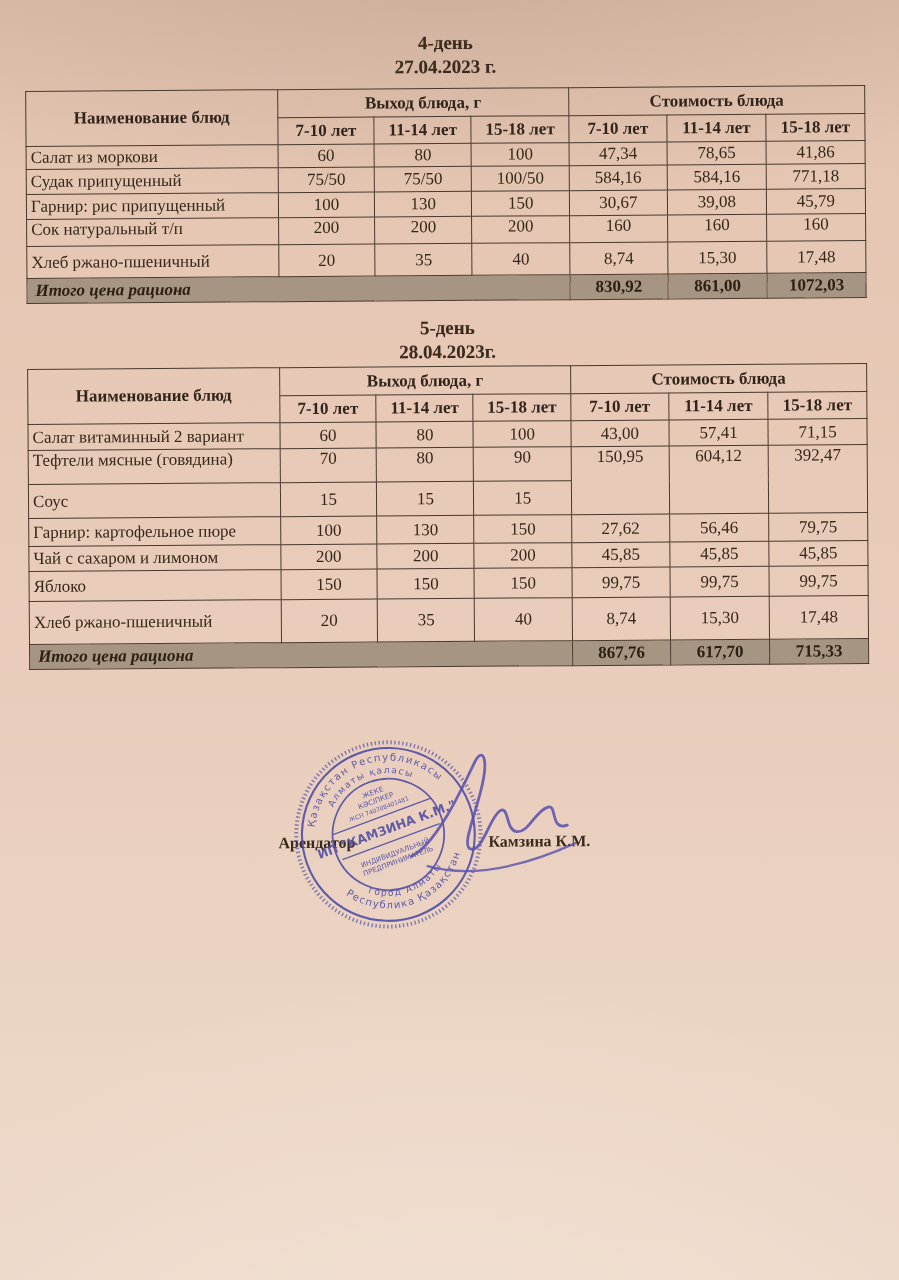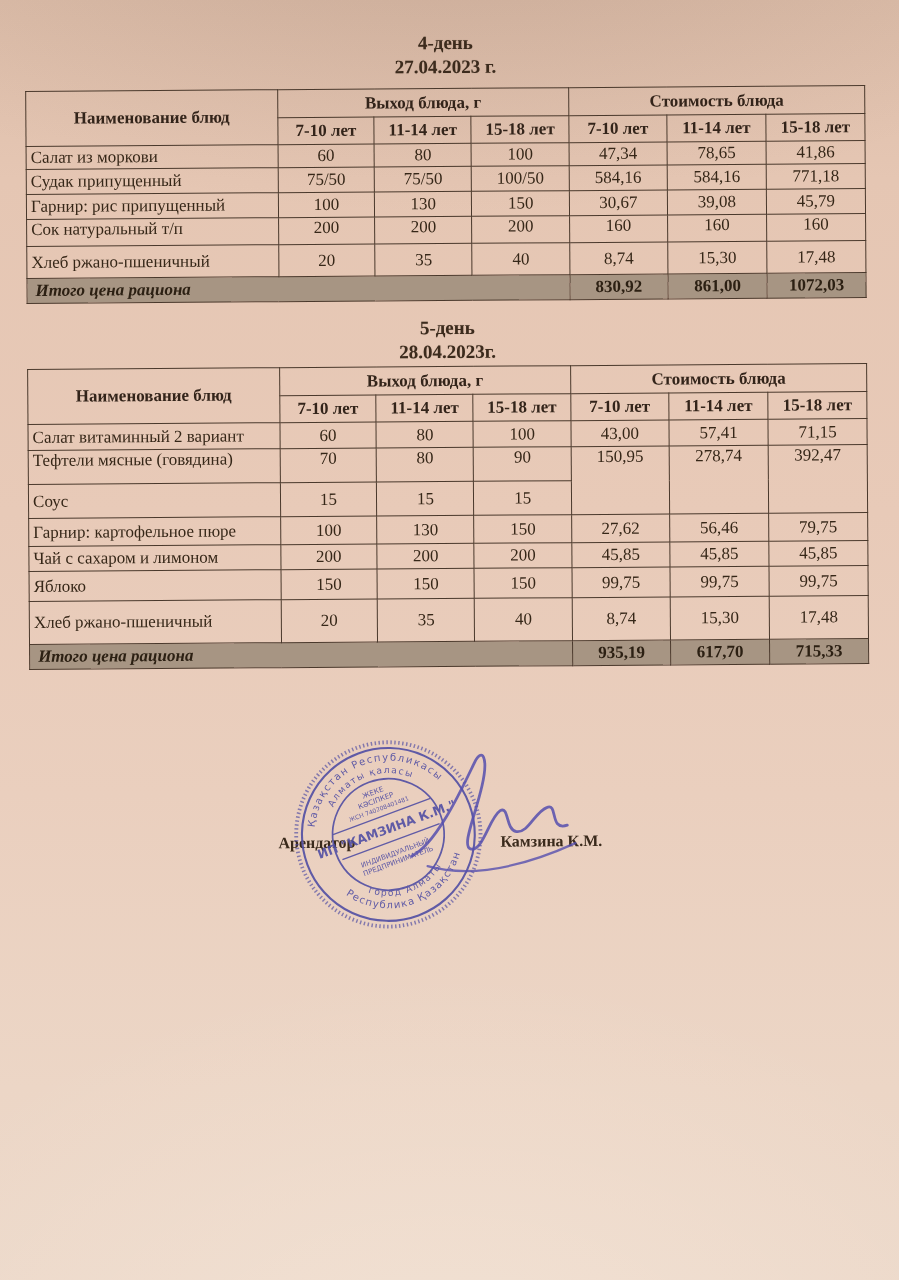--- a/index.html
+++ b/index.html
@@ -38,21 +38,21 @@
   td.vtop{vertical-align:top;padding-top:5px;}
   tr.total-row td{
     background:#a79583;height:24px;
     font-weight:bold;color:#2c2013;text-align:center;
   }
   tr.total-row td.label{font-style:italic;padding-left:8px;text-align:left;}
   .sign-label,.sign-name{
     position:absolute;font-size:16px;font-weight:bold;color:#3a2a1c;z-index:2;
   }
   .sign-label{left:277px;top:833px;}
-  .sign-name{left:499px;top:833px;}
+  .sign-name{left:487px;top:833px;}
   .stamp{position:absolute;left:291px;top:738px;width:192px;height:192px;z-index:3;
          transform:rotate(-20deg);opacity:0.88;}
   .stamp text{font-family:"DejaVu Sans","Liberation Sans",sans-serif;fill:#4d4ba3;}
   .signature{position:absolute;left:398px;top:748px;width:185px;height:135px;z-index:4;}
 </style>
 </head>
 <body>
 
 <div class="page">
   <div class="tilt">
@@ -177,21 +177,21 @@
         <td class="num">43,00</td>
         <td class="num">57,41</td>
         <td class="num">71,15</td>
       </tr>
       <tr class="rh34">
         <td class="name vtop">Тефтели мясные (говядина)</td>
         <td class="num vtop">70</td>
         <td class="num vtop">80</td>
         <td class="num vtop">90</td>
         <td class="num vtop" rowspan="2">150,95</td>
-        <td class="num vtop" rowspan="2">278,74</td>
+        <td class="num vtop" rowspan="2">604,12</td>
         <td class="num vtop" rowspan="2">392,47</td>
       </tr>
       <tr class="rh34">
         <td class="name">Соус</td>
         <td class="num">15</td>
         <td class="num">15</td>
         <td class="num">15</td>
       </tr>
       <tr class="rh28">
         <td class="name">Гарнир: картофельное пюре</td>
@@ -224,21 +224,21 @@
         <td class="name">Хлеб ржано-пшеничный</td>
         <td class="num">20</td>
         <td class="num">35</td>
         <td class="num">40</td>
         <td class="num">8,74</td>
         <td class="num">15,30</td>
         <td class="num">17,48</td>
       </tr>
       <tr class="total-row">
         <td colspan="4" class="label">Итого цена рациона</td>
-        <td class="num">935,19</td>
+        <td class="num">867,76</td>
         <td class="num">617,70</td>
         <td class="num">715,33</td>
       </tr>
     </tbody>
       </table>
 
     <div class="sign-label">Арендатор</div>
     <div class="sign-name">Камзина К.М.</div>
 
     <svg class="stamp" viewBox="0 0 200 200">

